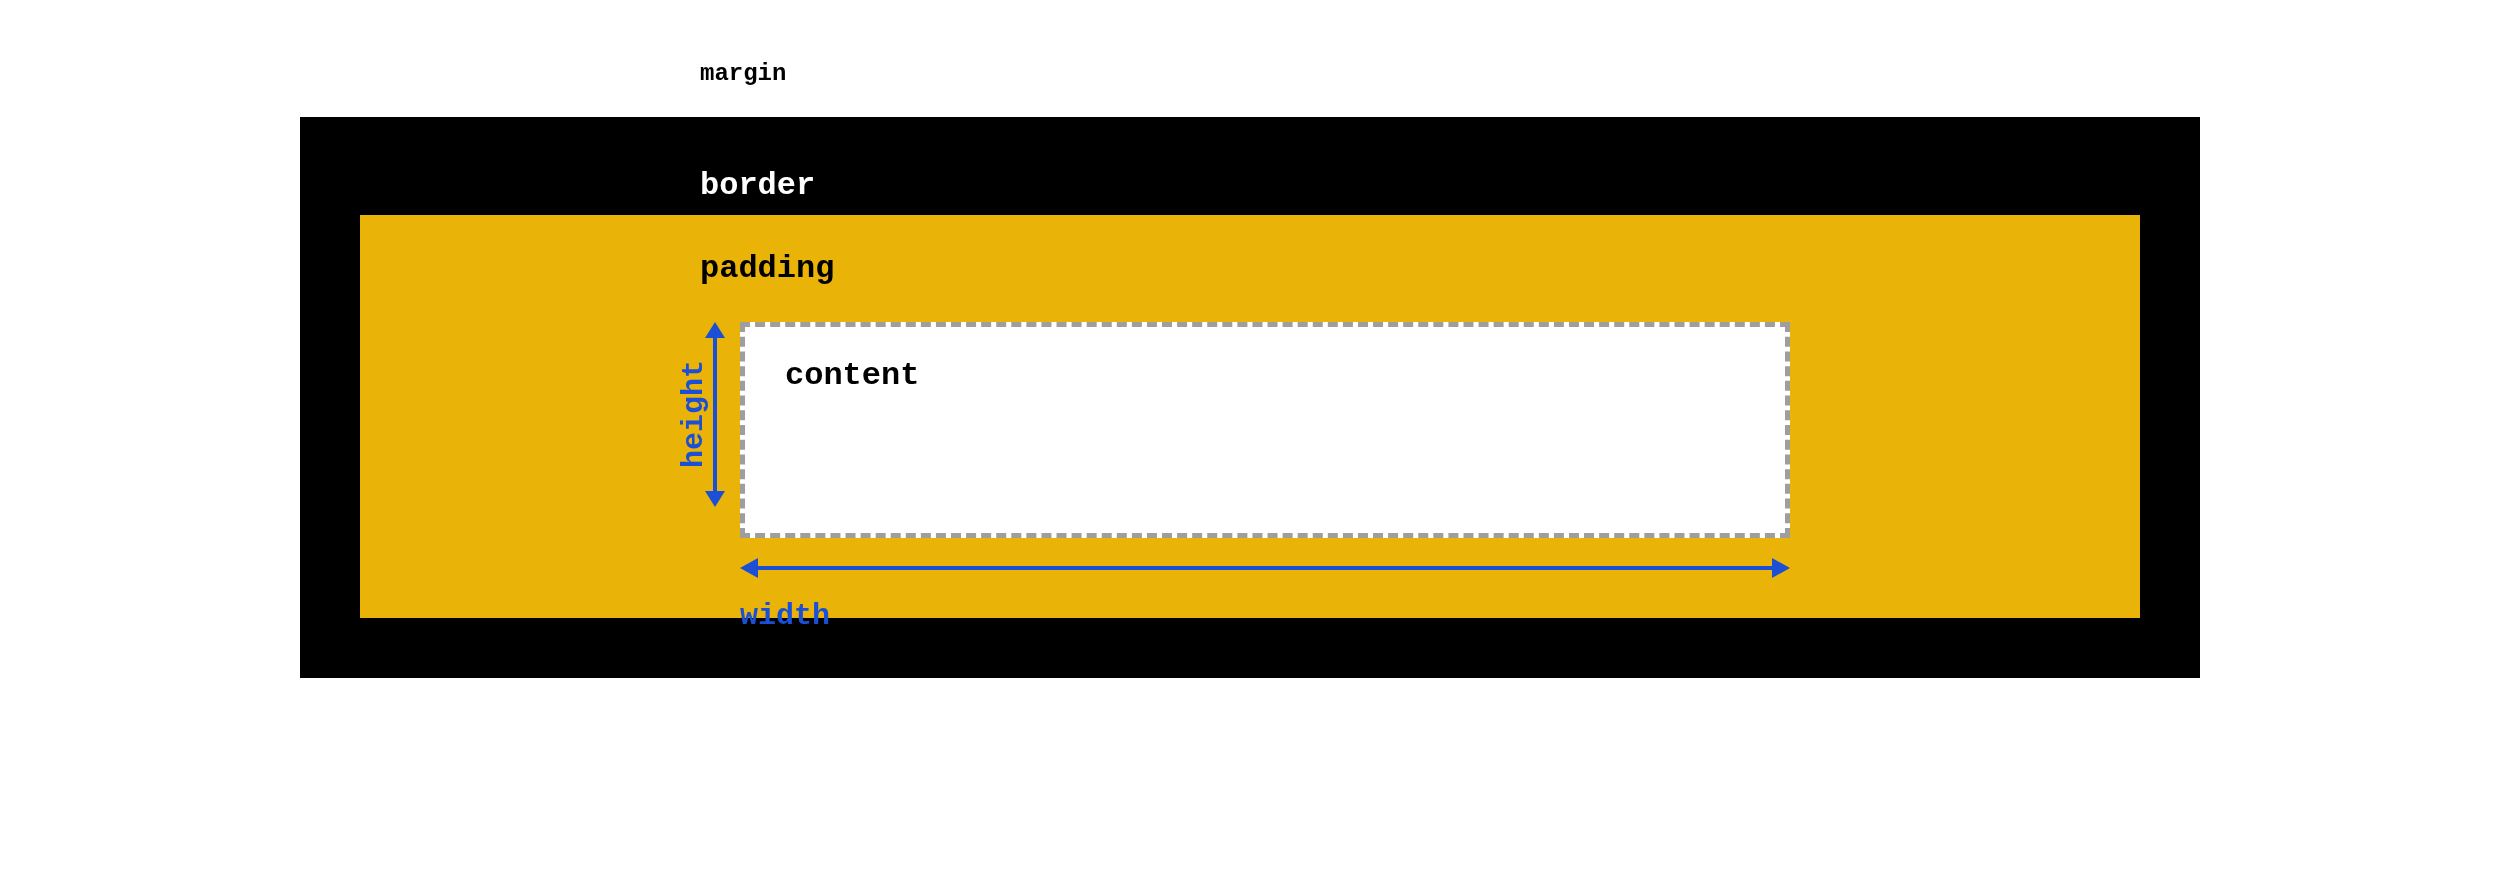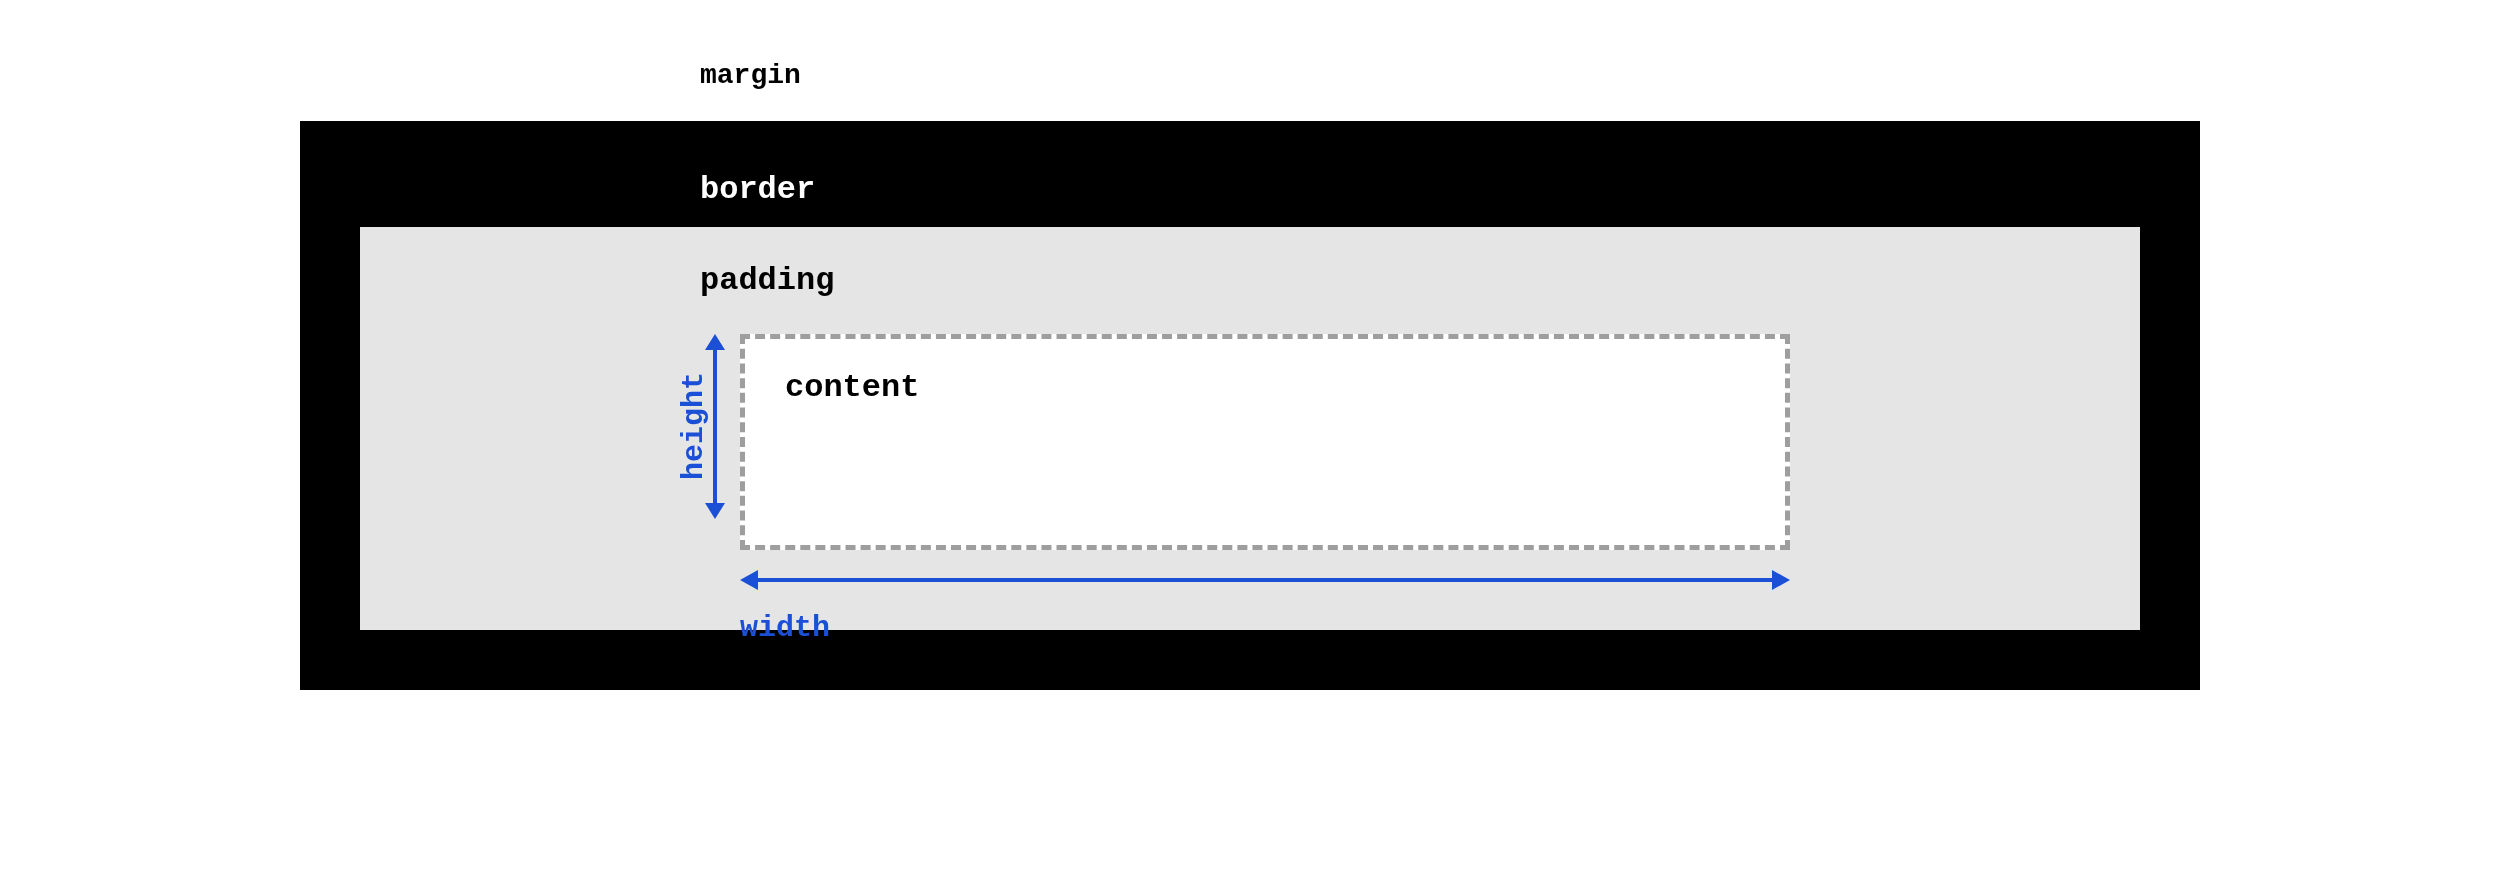--- a/index.html
+++ b/index.html
@@ -15,37 +15,37 @@
       font-weight: bold;
       position: relative;
     }
     .diagram {
       position: absolute;
       left: 300px;
       top: 60px;
       width: 1900px;
     }
     .margin-label {
-      font-size: 28px;
+      font-size: 24px;
       color: #000;
       margin-left: 400px;
       margin-bottom: 30px;
     }
     .border-box {
       background: #000000;
       padding: 50px 60px 60px 60px;
     }
     .border-label {
       font-size: 32px;
       color: #ffffff;
       margin-left: 340px;
-      margin-bottom: 19px;
+      margin-bottom: 11px;
     }
     .padding-box {
-      background: #e5e5e5;
+      background: #eab308;
       padding: 35px 60px 80px 60px;
       position: relative;
     }
     .padding-label {
       font-size: 32px;
       color: #000;
       margin-left: 280px;
       margin-bottom: 35px;
     }
     .content-wrapper {

